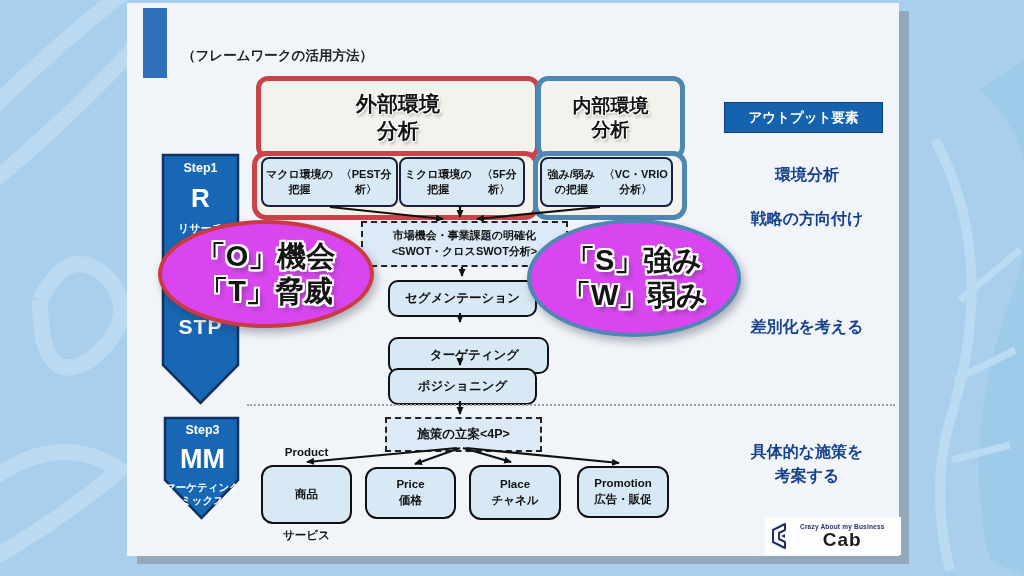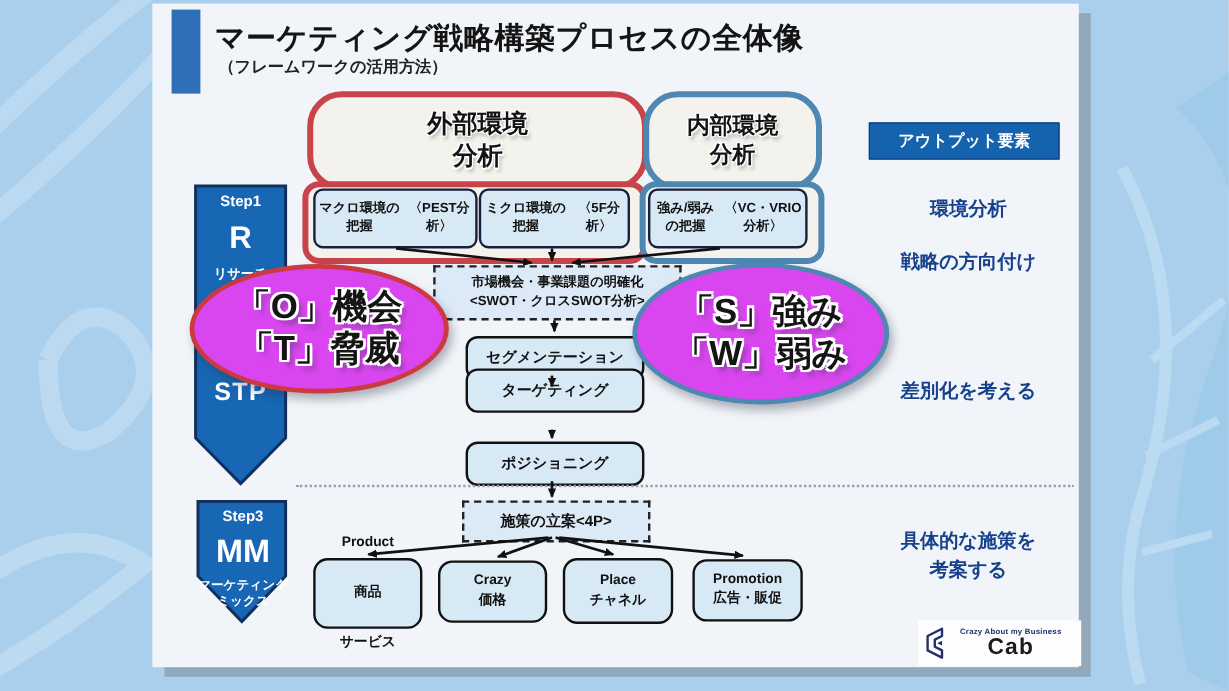--- a/index.html
+++ b/index.html
@@ -14,21 +14,21 @@
   
   #slide{
     position:absolute;left:127px;top:3px;width:772px;height:553px;
     background:var(--slide_bg,#f1f4f8);z-index:1;
     box-shadow:10px 8px 0 rgba(128,136,148,.55);
   }
   #accent-bar{left:16px;top:5px;width:24px;height:70px;background:var(--accent_blue,#2f6fb7);}
   #page-title{left:52px;top:12px;font-size:25px;font-weight:800;color:#141414;letter-spacing:.5px;}
   #page-subtitle{left:55px;top:44px;font-size:13.5px;font-weight:700;color:#222;}
   
-  .label-box{border-radius:29px;background:var(--container_fill,#f4f2ec);
+  .label-box{border-radius:12px;background:var(--container_fill,#f4f2ec);
     display:flex;flex-direction:column;align-items:center;justify-content:center;
     font-weight:800;color:#141414;text-align:center;line-height:1.25;}
   #ext-box{left:129px;top:73px;width:274px;height:73px;border:5px solid var(--red,#c9444a);font-size:21px;}
   #int-box{left:409px;top:73px;width:139px;height:73px;border:5px solid var(--steel_blue,#4d87b2);font-size:19px;}
   .soft-outline{text-shadow:-1px -1px 0 #fff,1px -1px 0 #fff,-1px 1px 0 #fff,1px 1px 0 #fff,2px 3px 3px rgba(70,70,90,.35);}
   
   #output-header{left:597px;top:99px;width:157px;height:29px;background:var(--output_bg,#1563ae);
     border:1px solid #0c3f7e;color:#fff;font-size:13.5px;font-weight:700;
     display:flex;align-items:center;justify-content:center;}
   .out-item{color:var(--navy_text,#16418c);font-weight:800;font-size:16px;text-align:center;width:190px;left:585px;line-height:1.5;}
@@ -42,21 +42,21 @@
     font-size:11px;font-weight:700;color:#111;line-height:1.4;text-align:center;}
   #box-macro{left:134px;top:154px;width:133px;height:46px;}
   #box-micro{left:272px;top:154px;width:122px;height:46px;}
   #box-str{left:413px;top:154px;width:129px;height:46px;}
   .dash-box{background:#dceaf7;border:2px dashed #222;display:flex;flex-direction:column;
     align-items:center;justify-content:center;font-size:11px;font-weight:700;color:#111;line-height:1.45;text-align:center;}
   #swot-box{left:234px;top:218px;width:203px;height:42px;z-index:2;}
   .stp-box{left:261px;width:145px;height:33px;background:var(--box_fill,#d8e9f6);border:2px solid #111;
     border-radius:10px;display:flex;align-items:center;justify-content:center;
     font-size:12.5px;font-weight:700;color:#111;}
-  #seg-box{top:277px;} #targ-box{top:304px;} #pos-box{top:365px;}
+  #seg-box{top:277px;} #targ-box{top:334px;padding-left:12px;} #pos-box{top:365px;}
   #dotted-sep{left:120px;top:401px;width:648px;height:0;border-top:2px dotted #98a0ac;}
   #plan-box{left:258px;top:414px;width:153px;height:31px;font-size:12.5px;}
   .p4-box{background:var(--box_fill,#d8e9f6);border:2px solid #111;border-radius:12px;
     display:flex;flex-direction:column;align-items:center;justify-content:center;
     font-size:11.5px;font-weight:700;color:#111;line-height:1.35;text-align:center;}
   #p4-0{left:134px;top:462px;width:87px;height:55px;gap:26px;}
   #p4-1{left:238px;top:464px;width:87px;height:48px;}
   #p4-2{left:342px;top:462px;width:88px;height:51px;}
   #p4-3{left:450px;top:463px;width:88px;height:48px;}
   
@@ -124,21 +124,20 @@
       <line x1="333" y1="355" x2="333" y2="362"></line>
       <line x1="333" y1="398" x2="333" y2="411"></line>
       <line x1="330" y1="445" x2="180" y2="459"></line>
       <line x1="333" y1="445" x2="288" y2="461"></line>
       <line x1="336" y1="445" x2="384" y2="459"></line>
       <line x1="339" y1="445" x2="492" y2="460"></line>
     </g>
   </svg>
 
   <div id="accent-bar" class="abs"></div>
-  <div id="page-title" class="abs">マーケティング戦略構築プロセスの全体像</div>
   <div id="page-subtitle" class="abs">（フレームワークの活用方法）</div>
 
   <div id="ext-box" class="abs label-box">
     <span class="soft-outline">外部環境</span>
     <span class="soft-outline">分析</span>
   </div>
   <div id="int-box" class="abs label-box">
     <span class="soft-outline">内部環境</span>
     <span class="soft-outline">分析</span>
   </div>
@@ -187,21 +186,21 @@
 
   <div id="dotted-sep" class="abs"></div>
 
   <div id="plan-box" class="abs dash-box">施策の立案&lt;4P&gt;</div>
   <div id="p4-0" class="abs p4-box">
     <span>Product</span>
     <span>商品</span>
     <span>サービス</span>
   </div>
   <div id="p4-1" class="abs p4-box">
-    <span>Crazy</span>
+    <span>Price</span>
     <span>価格</span>
   </div>
   <div id="p4-2" class="abs p4-box">
     <span>Place</span>
     <span>チャネル</span>
   </div>
   <div id="p4-3" class="abs p4-box">
     <span>Promotion</span>
     <span>広告・販促</span>
   </div>

